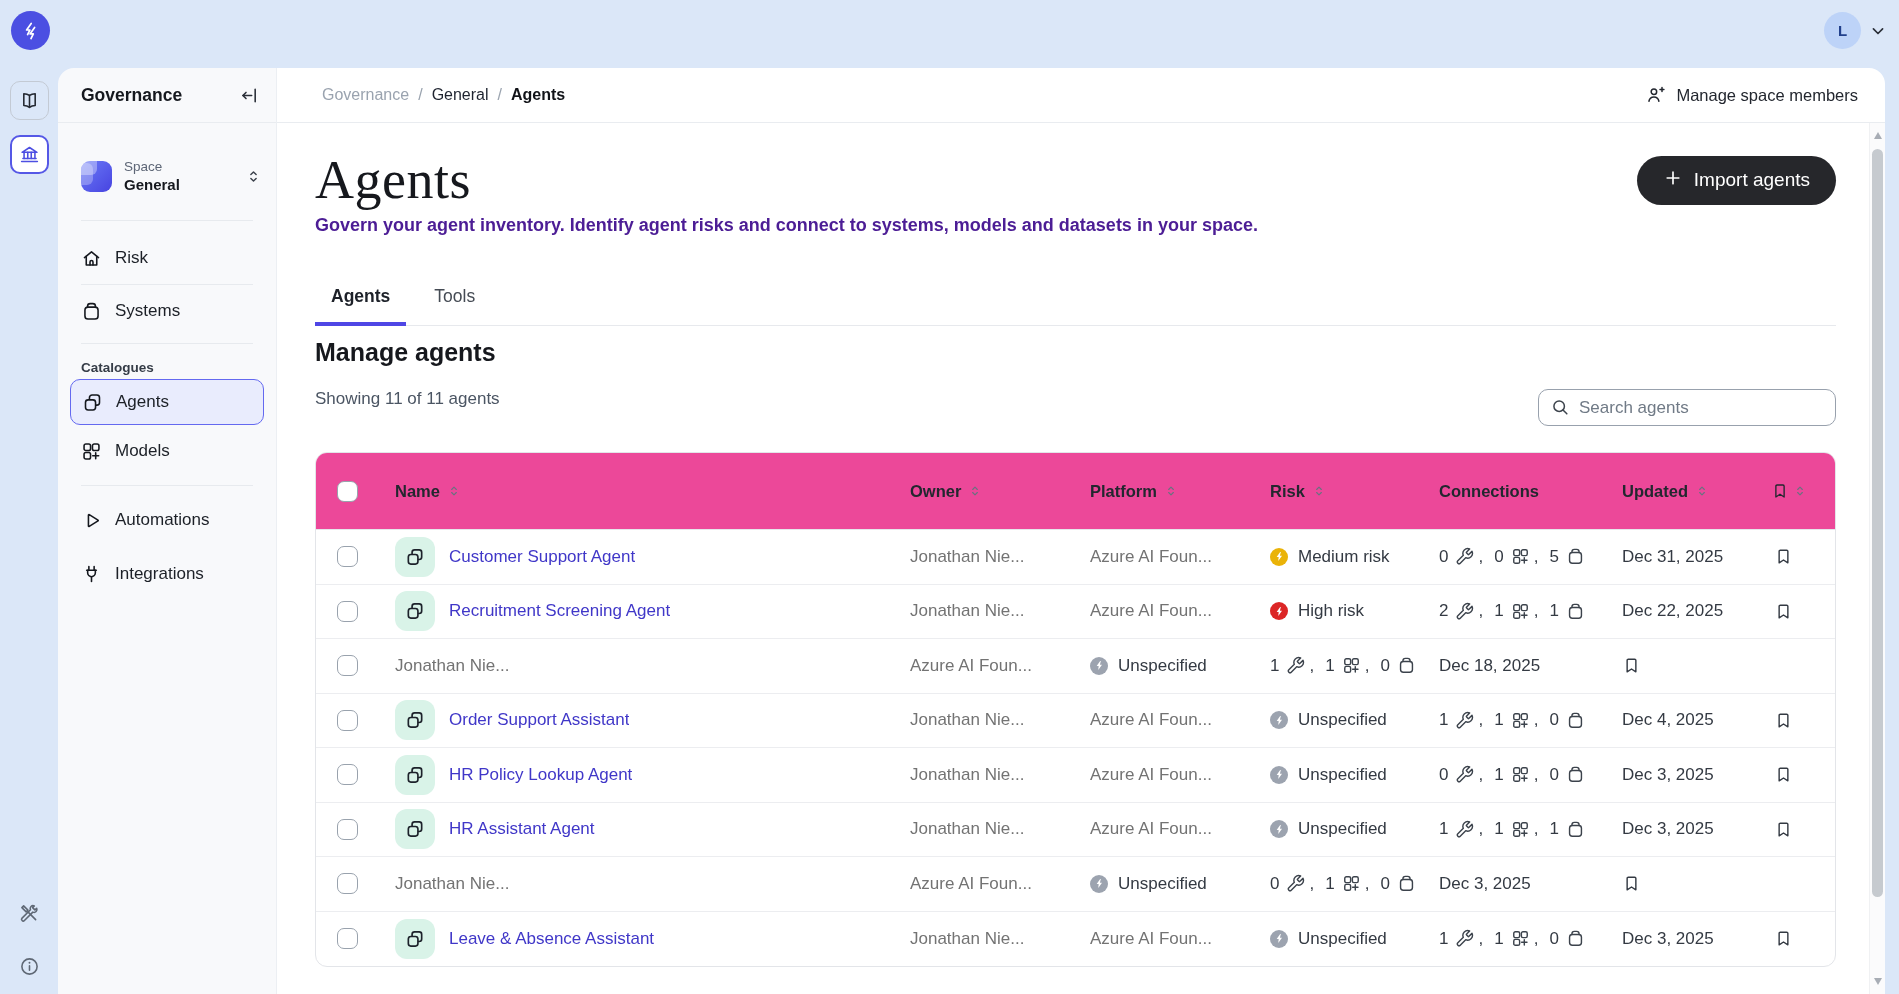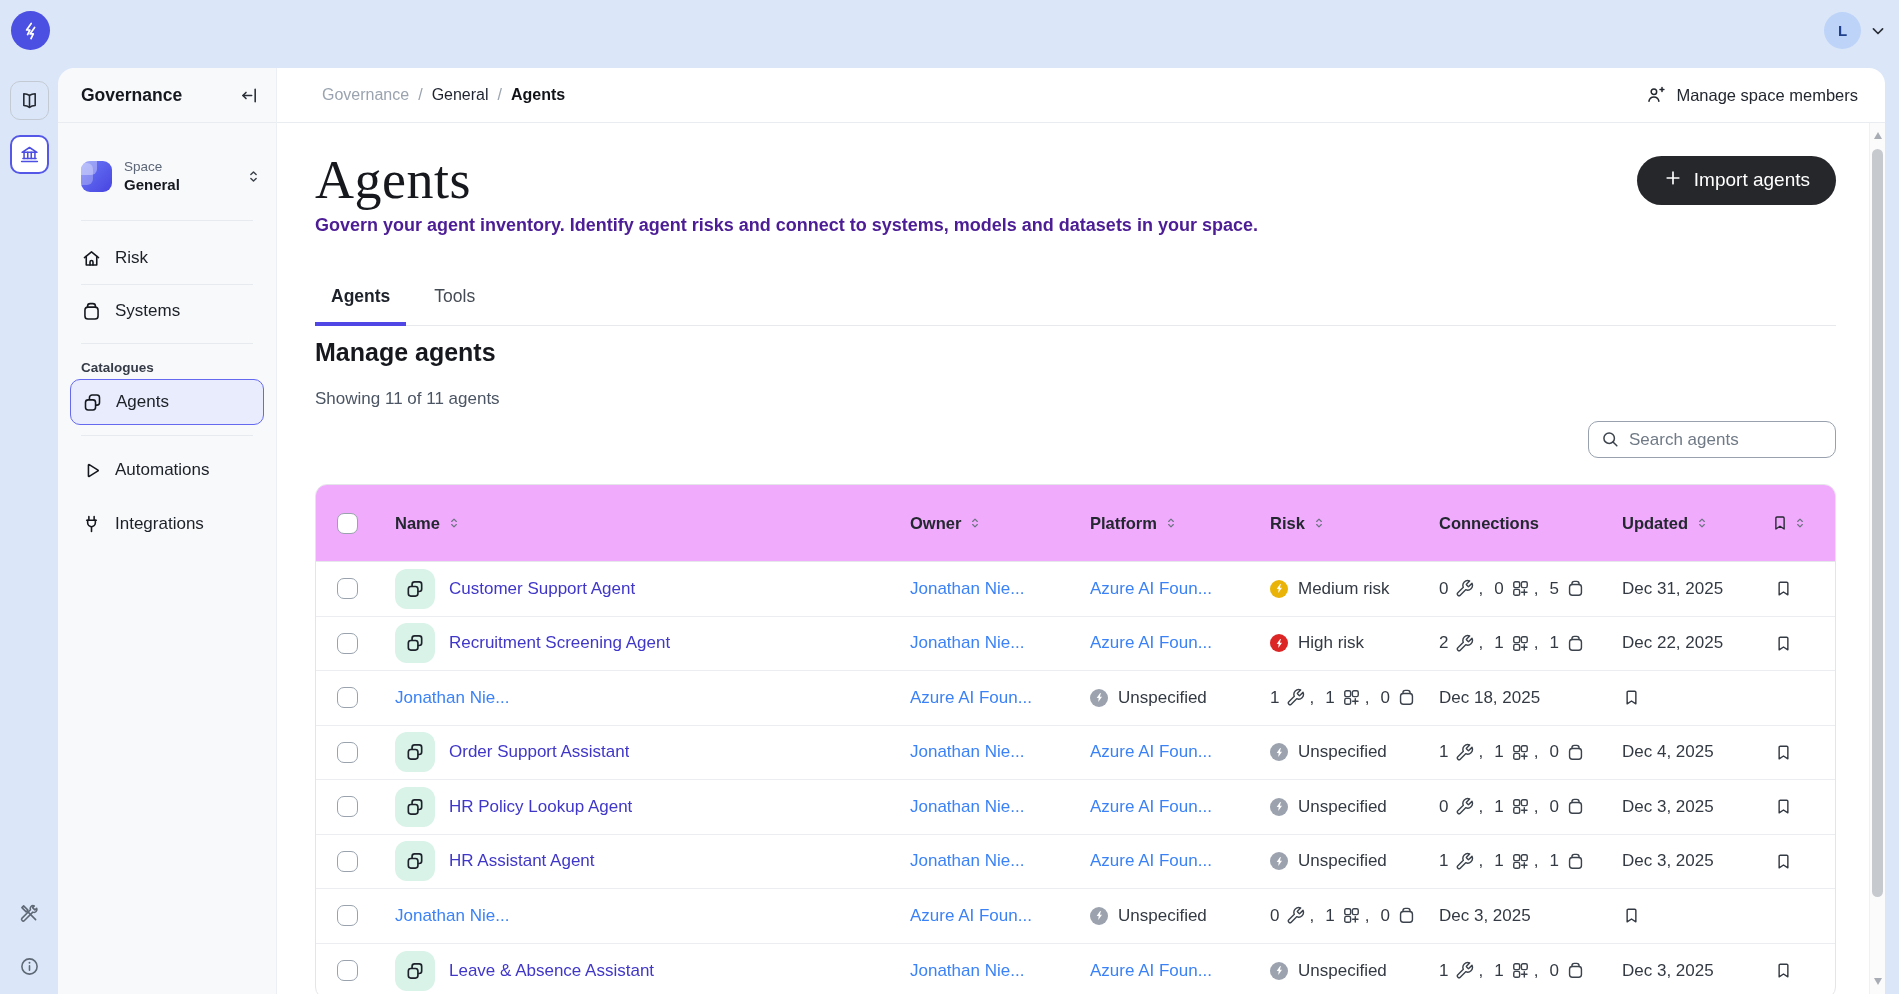--- a/index.html
+++ b/index.html
@@ -86,42 +86,42 @@
   .page-desc { margin-top:0; font-size:18px; color:#4c1d95;font-weight:bold; }
 
   .tabs { margin-top:50px; display:flex; gap:12px; border-bottom:1px solid #e7e9ed; }
   .tab { padding:0 16px 15px; font-size:17.5px; font-weight:500; color:#454b54;
          border-bottom:4px solid transparent; margin-bottom:-1px; cursor:pointer; }
   .tab.active { font-weight:700; color:#1d2129; border-bottom-color:#4f46e5; }
 
   .section-heading { margin-top:12px; font-size:25px; font-weight:700; color:#16181d; }
   .meta-row { margin-top:22px; display:flex; align-items:flex-start; justify-content:space-between; }
   .showing { font-size:17px; color:#4b5563; }
-  .search-box { position:relative; width:248px; height:37px;margin-top:32px; }
+  .search-box { position:relative; width:298px; height:37px; }
   .search-box input { width:100%; height:100%; border:1px solid #98a1ad; border-radius:10px;
          padding:0 12px 0 40px; font-family:inherit; font-size:17px; color:#15181e; background:#fff; outline:none; }
   .search-box input::placeholder { color:#707a86; }
   .search-ic { position:absolute; left:12px; top:8px; width:20px; height:20px; color:#3c434c; }
 
   
   .card { margin-top:26px; border:1px solid #e3e5e9; border-radius:12px; overflow:hidden; background:#fff; }
   .grid-row { display:grid; grid-template-columns:64px 515px 180px 180px 169px 183px 152px 48px 1fr; align-items:center; }
-  .thead { height:77px; background:#f0abfc; border-bottom:1px solid #e5e7eb; font-size:16.5px; font-weight:700; color:#23272f; }
+  .thead { height:77px; background:#ec4899; border-bottom:1px solid #e5e7eb; font-size:16.5px; font-weight:700; color:#23272f; }
   .cell { padding-left:15px; display:flex; align-items:center; min-width:0; }
   .c-check { padding-left:21px; }
   .checkbox { width:21px; height:21px; border:1.5px solid #99a2ad; border-radius:7px; background:#fff; cursor:pointer; flex:none; }
   .sort-ic { width:14px; height:14px; color:#6b7280; margin-left:7px; stroke-width:2 !important; }
   .trow { height:54.5px; border-bottom:1px solid #ecedf0; font-size:17px; color:#343a43; }
   .trow:last-child { border-bottom:none; }
   .agent-ic { width:40px; height:40px; border-radius:12px; background:#d9f3e8; display:flex; align-items:center;
               justify-content:center; color:#1d222b; flex:none; }
   .agent-ic svg { width:20px; height:20px; stroke-width:2; }
   .agent-link { margin-left:14px; color:#4037c8; font-weight:500; text-decoration:none; cursor:pointer;
               white-space:nowrap; overflow:hidden; text-overflow:ellipsis; }
-  .c-owner, .c-platform { color:#3b82f6; white-space:nowrap; overflow:hidden; }
+  .c-owner, .c-platform { color:#737373; white-space:nowrap; overflow:hidden; }
   .risk-badge { width:18px; height:18px; border-radius:50%; display:flex; align-items:center; justify-content:center;
               margin-right:10px; flex:none; }
   .risk-badge svg { width:11px; height:11px; fill:#fff; stroke:none; }
   .risk-medium { background:#eab308; }
   .risk-high { background:#dc2626; }
   .risk-unspecified { background:#9ca3af; }
   .c-conn { gap:4px; }
   .c-conn svg { width:19px; height:19px; color:#3c434c; margin-left:3px; }
   .c-conn .sep { margin-right:7px; }
   .c-bm svg, .c-dots svg { width:19px; height:19px; color:#343a43; cursor:pointer; }
@@ -316,20 +316,28 @@
     </div>
     <div class="sb-div" style="margin-top:8px"></div>
     <div class="sb-section-label">Catalogues</div>
     <div class="sb-item active" style="--front-fill:#e9ecfd">
       <span>
           <svg class="ic">
             <use href="#i-copy"></use>
           </svg>
         </span>
       <span>Agents</span>
+    </div>
+    <div class="sb-item">
+      <span>
+          <svg class="ic">
+            <use href="#i-models"></use>
+          </svg>
+        </span>
+      <span>Models</span>
     </div>
     <div class="sb-div" style="margin-top:10px;margin-bottom:10px"></div>
     <div class="sb-item">
       <span>
           <svg class="ic">
             <use href="#i-play"></use>
           </svg>
         </span>
       <span>Automations</span>
     </div>

